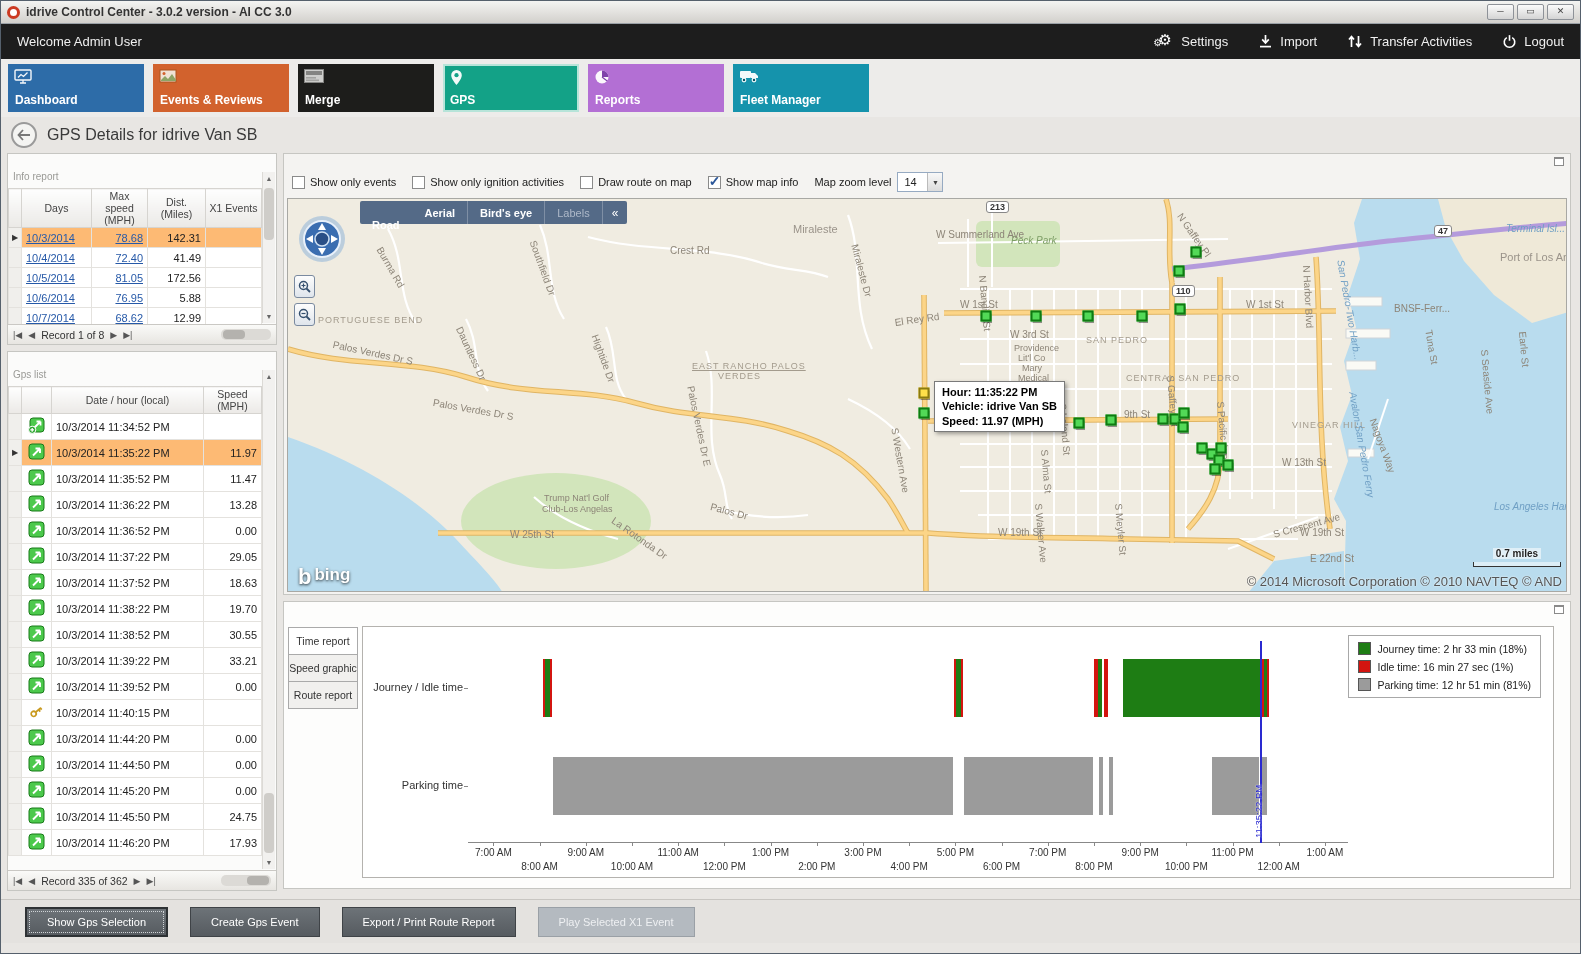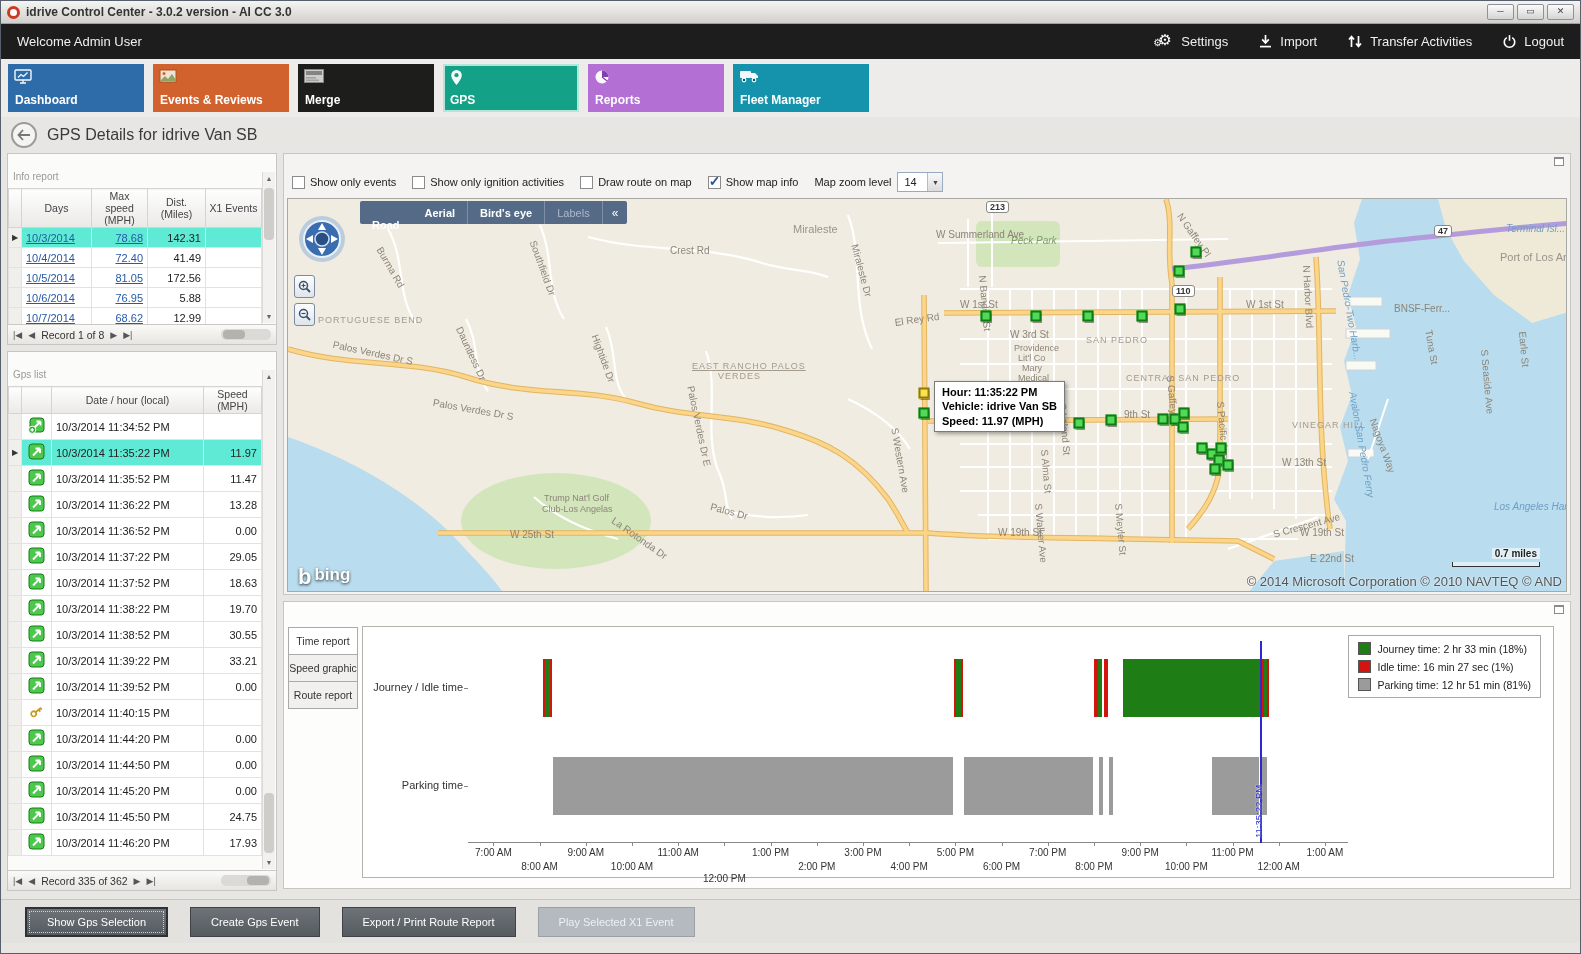--- a/index.html
+++ b/index.html
@@ -41,21 +41,21 @@
   .panel-max { position:absolute; top:3px; right:6px; width:10px; height:9px; border:1px solid #8a8a8a; border-top-width:2px; background:#fff; cursor:pointer; z-index:5; }
 
   #info-panel { top:152px; left:6px; width:270px; height:192px; }
   #gps-panel  { top:350px; left:6px; width:270px; height:540px; }
 
   .grid { border-collapse:collapse; table-layout:fixed; font-size:11px; width:253px; }
   .grid th { background:linear-gradient(#fefefe,#ebe9e6); border:1px solid #d6d4d0; color:#444; font-weight:normal; font-size:10.5px; padding:1px 2px; text-align:center; }
   .grid td { border:1px solid #e4e2de; padding:1px 4px; background:#fff; color:#222; overflow:hidden; white-space:nowrap; }
   #info-table td { height:20px; }
   #gps-table td { height:26px; }
-  tr.selected td { background:#5eead4; }
+  tr.selected td { background:#fdba74; }
   td.sel { background:#f0efec !important; padding:0; text-align:center; color:#333; font-size:8px; }
   a.cell-link { color:#2659a8; text-decoration:underline; cursor:pointer; }
   td.num { text-align:right; }
   td.icon-cell { text-align:center; padding:0; }
 
   .vscroll { position:absolute; right:1px; width:13px; background:#f2f1ef; border-left:1px solid #dcdad6; }
   .vs-btn { height:13px; text-align:center; font-size:7px; color:#666; line-height:13px; cursor:pointer; }
   .vs-thumb { position:absolute; left:1px; width:10px; background:#cfcdc9; border-radius:4px; }
 
   .pager { position:absolute; left:0; right:0; bottom:0; height:20px; background:linear-gradient(#fafaf8,#e7e5e1); border-top:1px solid #cac8c4; display:flex; align-items:center; font-size:10.5px; color:#333; padding:0 5px; gap:6px; }
@@ -93,21 +93,21 @@
   .compass { position:absolute; left:8px; top:14px; z-index:6; cursor:pointer; }
   .zoom-btns { position:absolute; left:6px; top:76px; display:flex; flex-direction:column; gap:5px; z-index:6; }
   .zbtn { width:21px; height:23px; border:1px solid #7a8aa0; background:linear-gradient(#fdfdfd,#dfe5ec); border-radius:3px; display:flex; align-items:center; justify-content:center; cursor:pointer; }
 
   .map-marker { position:absolute; width:11px; height:11px; background:#52d957; border:2px solid #0f7a12; box-shadow:0 1px 1px rgba(0,0,0,.4); transform:translate(-50%,-50%); z-index:4; cursor:pointer; }
   .map-marker.selected { background:#ffe04a; border-color:#8a7a10; z-index:5; }
   .map-tooltip { position:absolute; left:646px; top:182px; background:#fff; border:1px solid #7a7a7a; box-shadow:2px 2px 4px rgba(0,0,0,.35); font-size:11px; font-weight:bold; line-height:1.3; padding:3px 7px; z-index:7; }
 
   .bing-logo { position:absolute; left:10px; bottom:6px; color:#fff; font-size:17px; font-weight:bold; text-shadow:0 1px 3px rgba(0,0,0,.8); display:flex; align-items:flex-end; gap:3px; z-index:6; }
   .bing-b { font-size:22px; line-height:17px; }
-  .map-scale { position:absolute; right:26px; bottom:24px; z-index:6; text-align:right; }
+  .map-scale { position:absolute; right:5px; bottom:24px; z-index:6; text-align:center; }
   .map-scale .txt { font-size:10px; font-weight:bold; color:#222; text-shadow:0 0 2px #fff; background:rgba(255,255,255,.55); padding:0 3px; }
   .scale-bar { width:88px; height:5px; border:1px solid #333; border-top:none; background:rgba(255,255,255,.5); margin-top:1px; }
   .map-copy { position:absolute; right:4px; bottom:2px; font-size:13px; color:#555; text-shadow:0 0 2px #fff; z-index:6; }
 
   
   #chart-panel { top:600px; left:282px; right:9px; height:288px; background:#fdfdfc; border:1px solid #c6c6c2; }
   .chart-tabs { position:absolute; left:4px; top:26px; width:70px; }
   .chart-tab { height:28px; border:1px solid #aaa; background:#f1f0ee; font-size:10.5px; display:flex; align-items:center; justify-content:center; margin-top:-1px; color:#333; cursor:pointer; }
   .chart-tab.active { background:#fff; position:relative; z-index:2; }
   #chart-box { position:absolute; left:78px; top:24px; right:16px; height:252px; border:1px solid #b4b2ae; background:#fff; }
@@ -838,21 +838,21 @@
         </div>
     <div class="row-label" style="top: 54px;">Journey / Idle time</div>
         <div class="row-tick" style="top: 61px;"></div>
         <div class="row-label" style="top: 152px;">Parking time</div>
         <div class="row-tick" style="top: 159px;"></div>
         <div class="tick-label" style="left: 130.407px; top: 220px;">7:00 AM</div>
         <div class="tick-label" style="left: 176.601px; top: 234px;">8:00 AM</div>
         <div class="tick-label" style="left: 222.795px; top: 220px;">9:00 AM</div>
         <div class="tick-label" style="left: 268.99px; top: 234px;">10:00 AM</div>
         <div class="tick-label" style="left: 315.184px; top: 220px;">11:00 AM</div>
-        <div class="tick-label" style="left: 361.378px; top: 246px;">12:00 PM</div>
+        <div class="tick-label" style="left: 361.378px; top: 234px;">12:00 PM</div>
         <div class="tick-label" style="left: 407.572px; top: 220px;">1:00 PM</div>
         <div class="tick-label" style="left: 453.766px; top: 234px;">2:00 PM</div>
         <div class="tick-label" style="left: 499.961px; top: 220px;">3:00 PM</div>
         <div class="tick-label" style="left: 546.155px; top: 234px;">4:00 PM</div>
         <div class="tick-label" style="left: 592.349px; top: 220px;">5:00 PM</div>
         <div class="tick-label" style="left: 638.543px; top: 234px;">6:00 PM</div>
         <div class="tick-label" style="left: 684.738px; top: 220px;">7:00 PM</div>
         <div class="tick-label" style="left: 730.932px; top: 234px;">8:00 PM</div>
         <div class="tick-label" style="left: 777.126px; top: 220px;">9:00 PM</div>
         <div class="tick-label" style="left: 823.32px; top: 234px;">10:00 PM</div>

